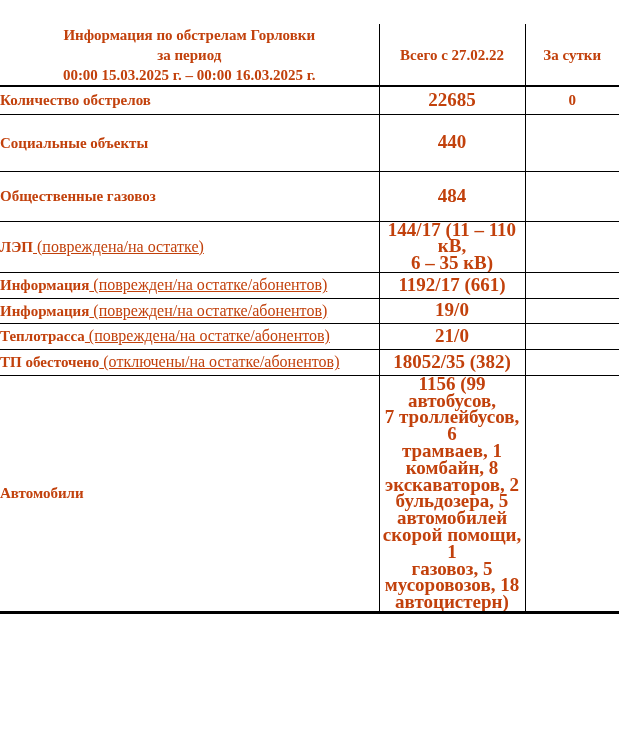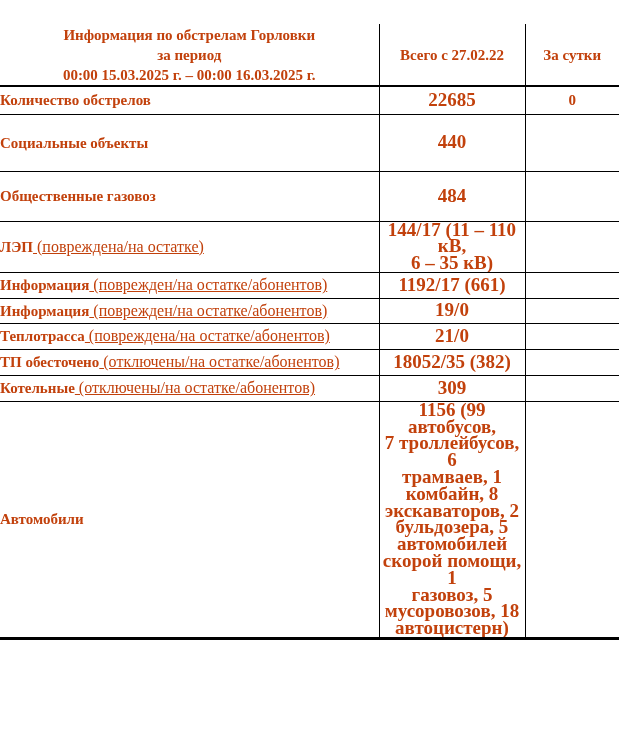--- a/index.html
+++ b/index.html
@@ -130,25 +130,20 @@
       <tr style="height:26px">
         <td class="label"><span>Теплотрасса</span><span class="note"> (повреждена/на остатке/абонентов)</span></td>
         <td class="val">21/0</td>
         <td class="daily"></td>
       </tr>
       <tr style="height:26px">
         <td class="label"><span>ТП обесточено</span><span class="note"> (отключены/на остатке/абонентов)</span></td>
         <td class="val">18052/35 (382)</td>
         <td class="daily"></td>
       </tr>
-      <tr style="height:26px">
-        <td class="label"><span>Котельные</span><span class="note"> (отключены/на остатке/абонентов)</span></td>
-        <td class="val">309</td>
-        <td class="daily"></td>
-      </tr>
       <tr style="height:184px">
         <td class="label"><span>Автомобили</span><span class="note"></span></td>
         <td class="val">1156 (99 автобусов,
 7 троллейбусов, 6
 трамваев, 1
 комбайн, 8
 экскаваторов, 2
 бульдозера, 5
 автомобилей
 скорой помощи, 1

